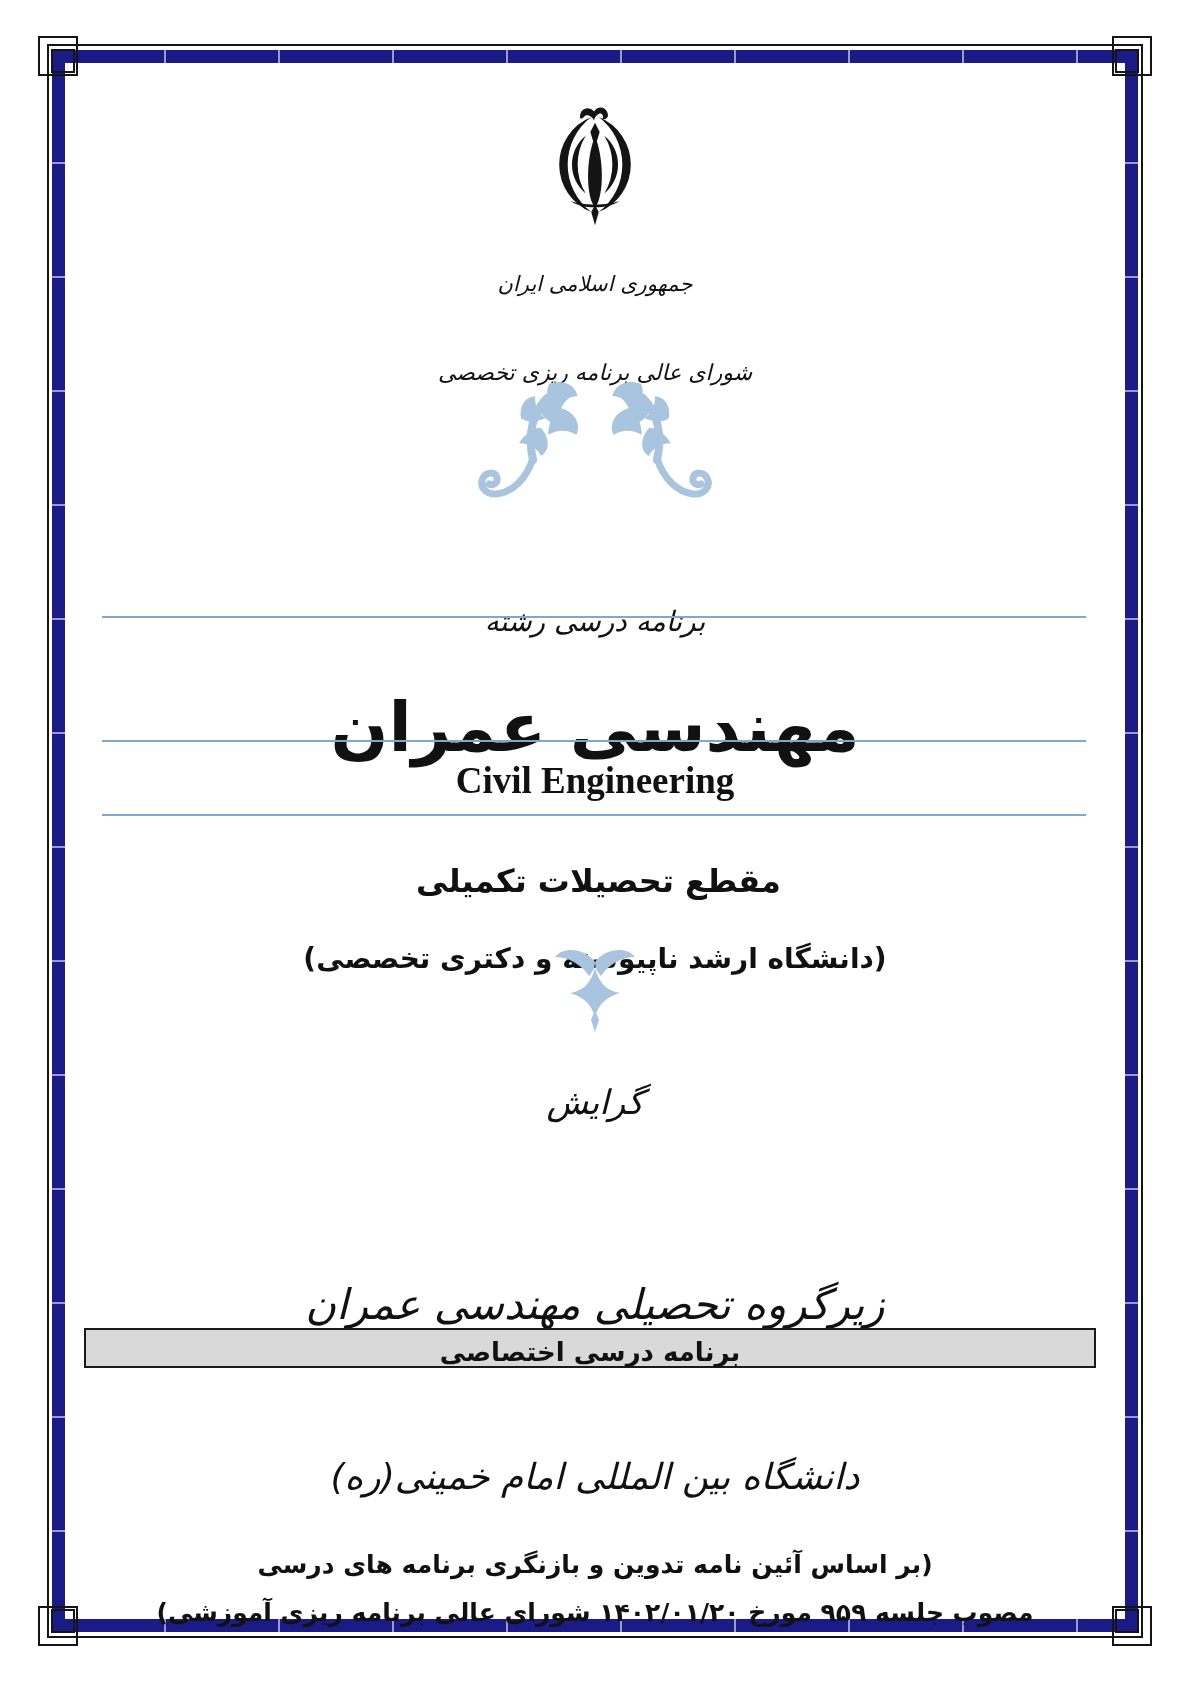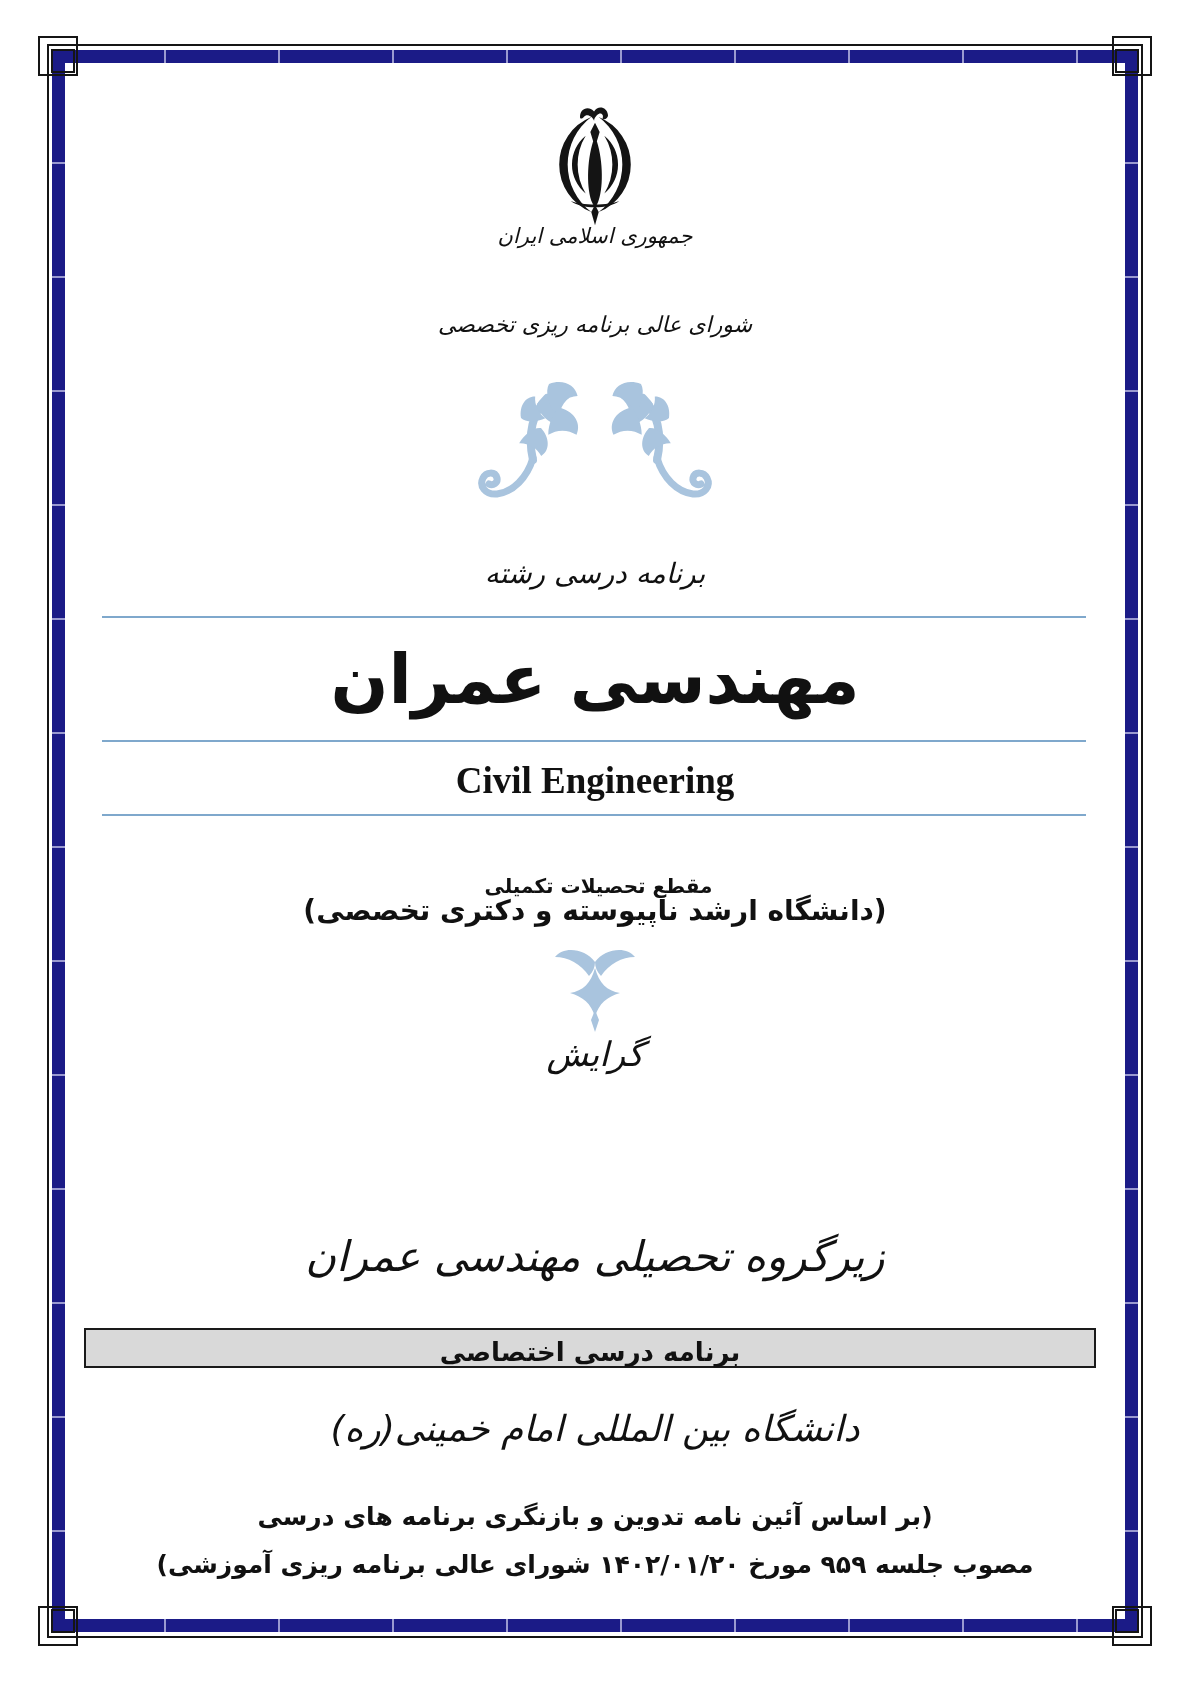--- a/index.html
+++ b/index.html
@@ -19,39 +19,39 @@
   .band.left{left:52px;} .band.right{right:52px;}
   .knot{position:absolute;width:36px;height:36px;border:2.5px solid #151515;}
   .knot::after{content:"";position:absolute;width:20px;height:20px;border:2.5px solid #151515;}
   .knot.tl{top:36px;left:38px;}  .knot.tl::after{left:11px;top:11px;}
   .knot.tr{top:36px;right:38px;} .knot.tr::after{right:11px;top:11px;}
   .knot.bl{bottom:37px;left:38px;}  .knot.bl::after{left:11px;bottom:11px;}
   .knot.br{bottom:37px;right:38px;} .knot.br::after{right:11px;bottom:11px;}
 
   
   .ct{position:absolute;left:0;right:0;text-align:center;color:#111;}
-  .fa{direction:rtl;}
+  .fa{direction:rtl;margin-top:48px;}
   .cal{font-family:"DejaVu Sans",sans-serif;font-style:italic;}
   .bold{font-weight:bold;}
 
   .emblem-wrap{position:absolute;top:104px;left:0;right:0;text-align:center;}
   .l-country {top:224px;font-size:21px;}
   .l-ministry{top:268px;font-size:22px;}
   .l-council {top:312px;font-size:22px;}
 
   .ornament-big{position:absolute;top:372px;left:475px;}
   .l-intro{top:557px;font-size:28px;}
 
   .rule{position:absolute;left:102px;width:984px;height:2px;background:#7fa8cc;}
   .rule.r1{top:616px;} .rule.r2{top:740px;} .rule.r3{top:814px;}
 
   .l-title-fa{top:626px;height:108px;line-height:108px;font-size:68px;font-weight:bold;}
   .l-title-en{top:750px;height:62px;line-height:62px;font-size:37px;font-weight:bold;
     font-family:"Liberation Serif",serif;}
-  .l-level1{top:874px;font-size:20px;padding-left:7px;}
+  .l-level1{top:814px;font-size:32px;padding-left:7px;}
   .l-level2{top:894px;font-size:28px;}
 
   .ornament-small{position:absolute;top:946px;left:549px;}
   .l-spec-label{top:1034px;font-size:34px;}
 
   .spec-table{position:absolute;top:1113px;left:84px;width:1012px;height:64px;
     border-top:3px solid #2e2e2e;border-bottom:3px solid #2e2e2e;
     box-sizing:border-box;display:flex;}
   .cell-fa{width:517px;border-right:2px solid #2e2e2e;box-sizing:border-box;
     display:flex;align-items:center;justify-content:flex-end;

